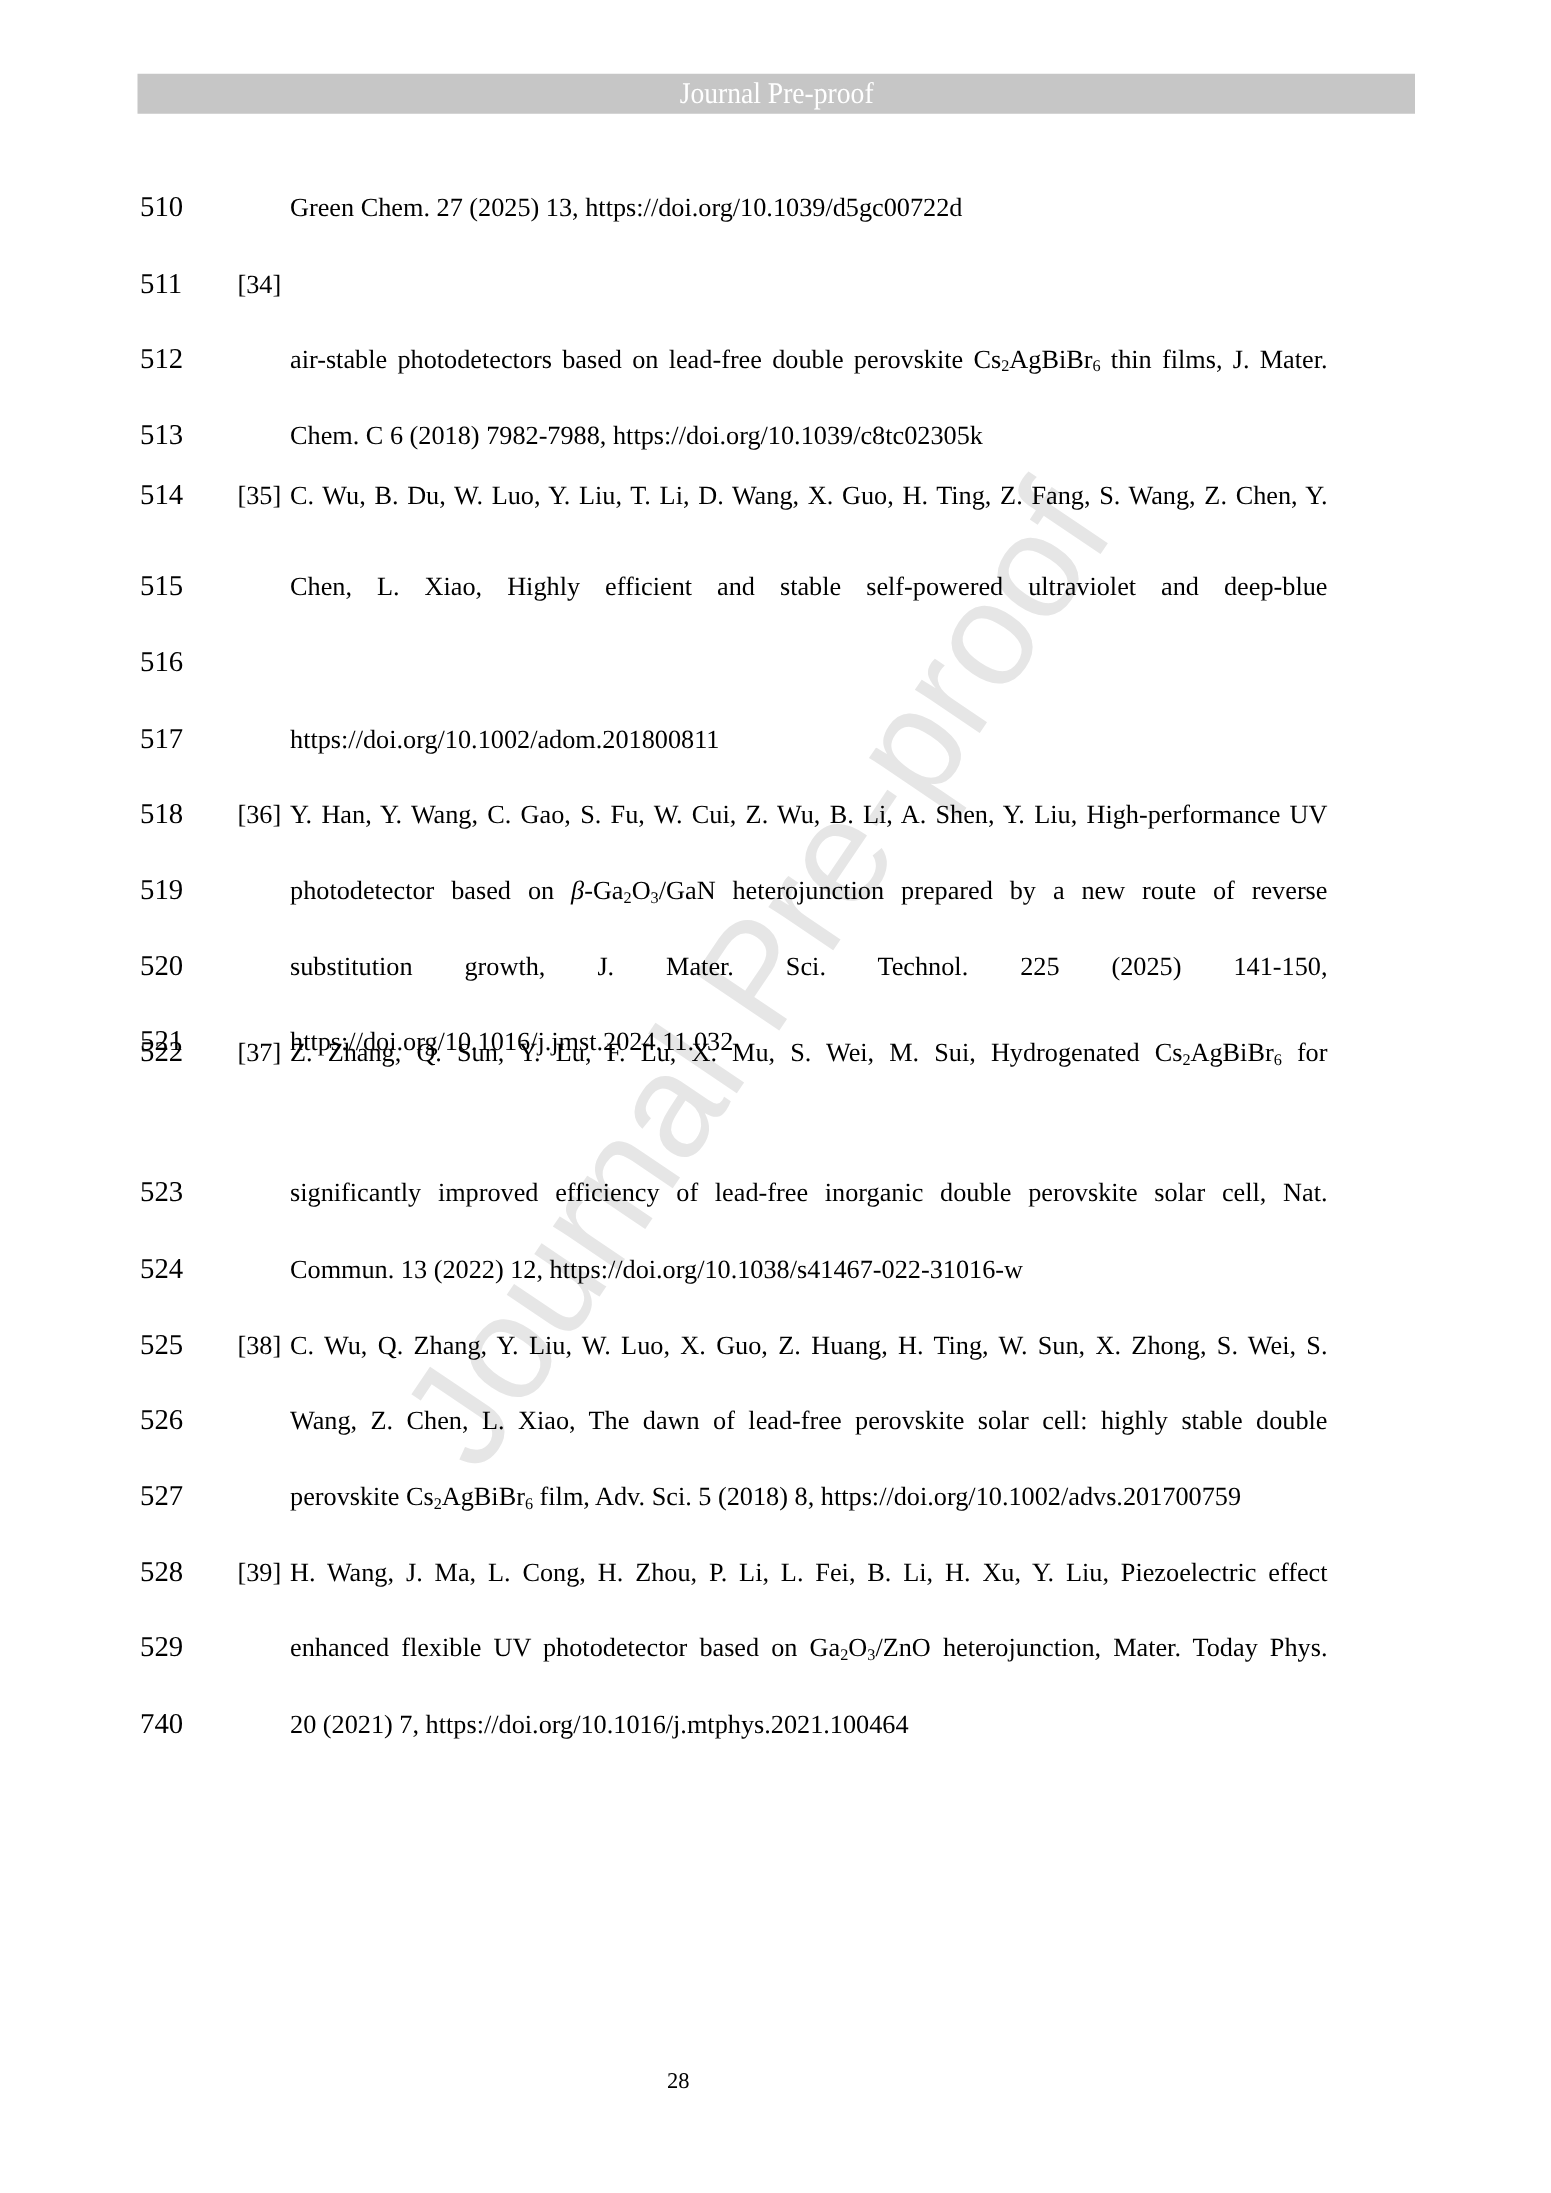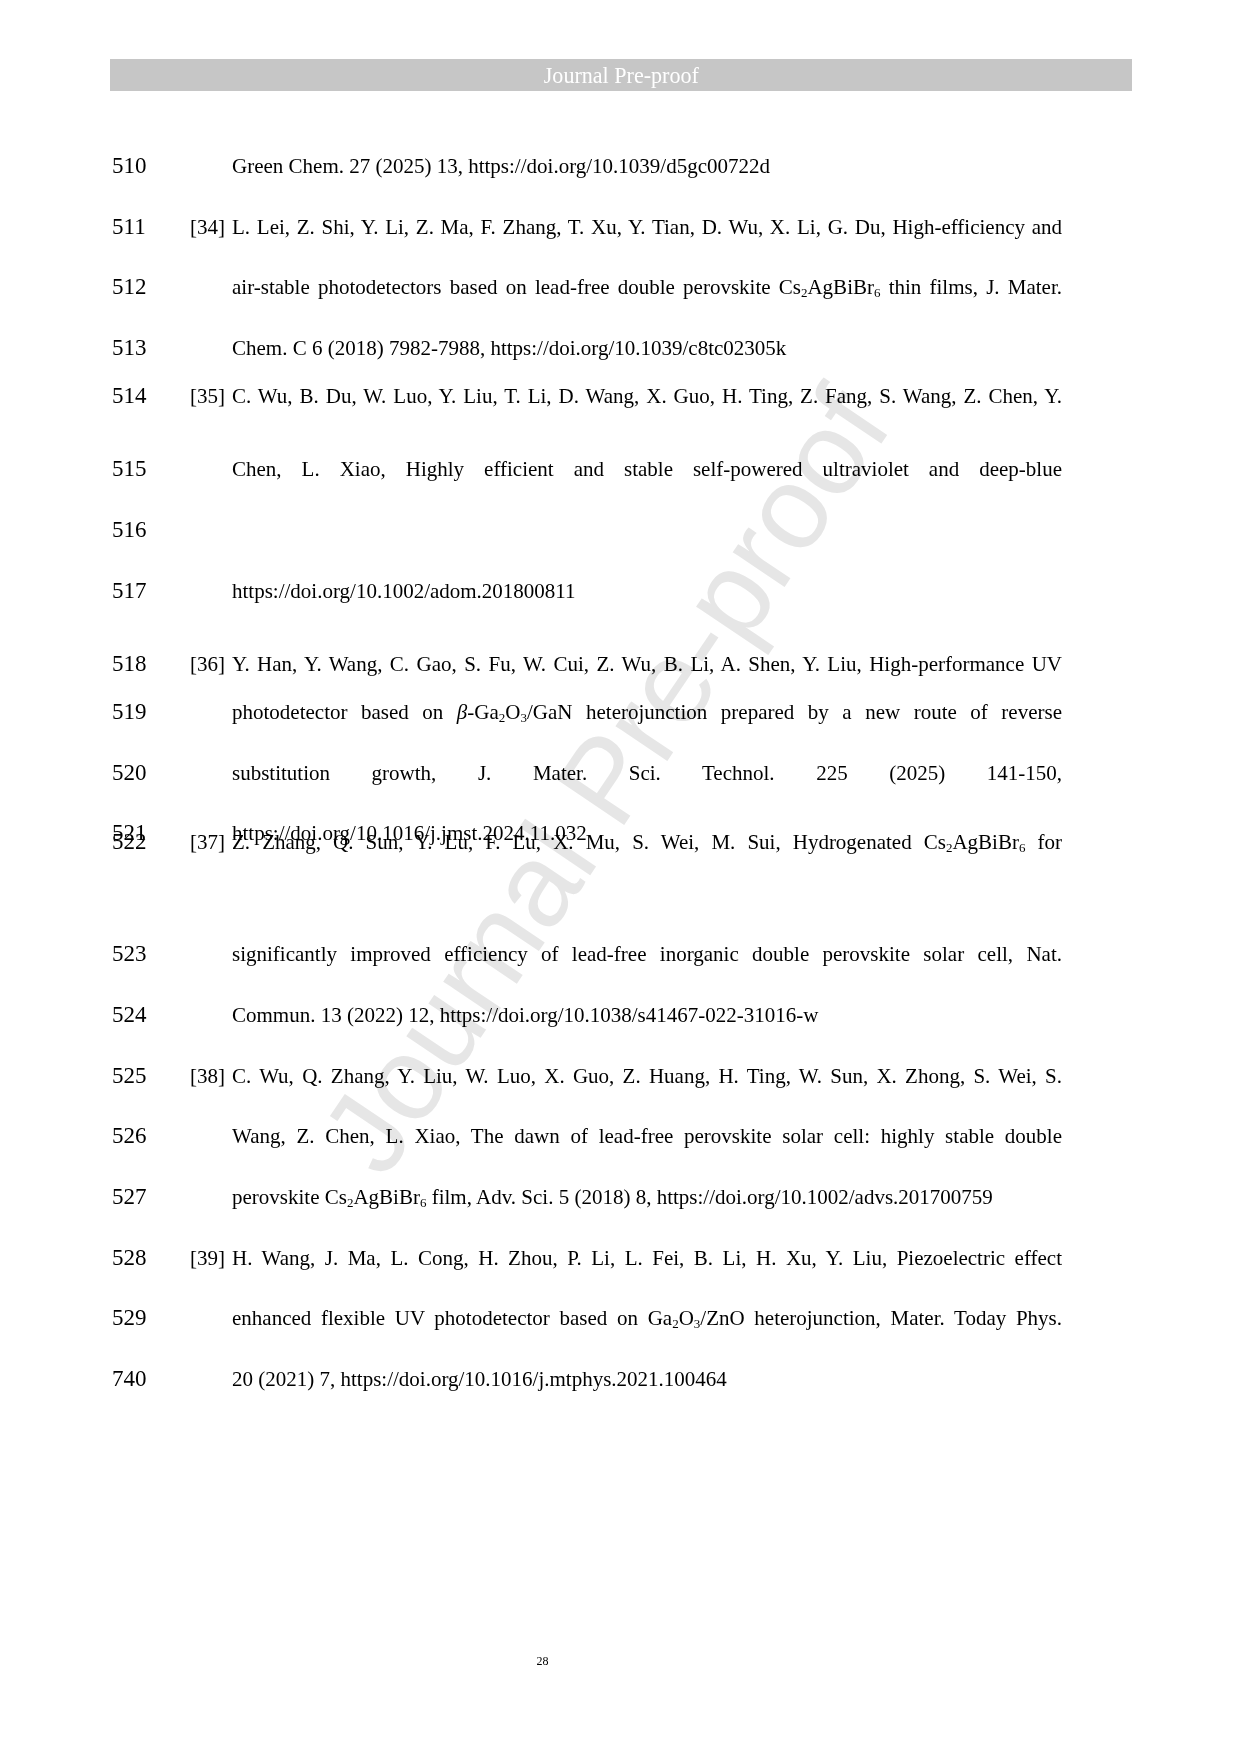--- a/index.html
+++ b/index.html
@@ -86,41 +86,40 @@
       left: 350px;
       top: 1090px;
     }
     .content { position: relative; z-index: 1; }
     .page-number {
       position: absolute;
       left: 0;
       width: 1085px;
       top: 1654px;
       text-align: center;
-      font-size: 12px;
+      font-size: 18px;
     }
   </style>
 </head>
 <body>
 
 <div class="header-bar">
   <span class="header-title">Journal Pre-proof</span>
 </div>
 
 <div class="watermark">Journal Pre-proof</div>
 
 <div class="content" id="references">
     <div class="line" style="top: 151px;">
       <span class="line-number">510</span>
       <span class="line-text">Green Chem. 27 (2025) 13, https://doi.org/10.1039/d5gc00722d</span>
     </div>
     <div class="line" style="top: 211.65px;">
       <span class="line-number">511</span>
       <span class="ref-label">[34]</span>
-      <span class="line-text justify">L. Lei, Z. Shi, Y. Li, Z. Ma, F. Zhang, T. Xu, Y. Tian, D. Wu, X. Li, G. Du, High-efficiency and</span>
     </div>
     <div class="line" style="top: 272.3px;">
       <span class="line-number">512</span>
       <span class="line-text justify">air-stable photodetectors based on lead-free double perovskite Cs<sub>2</sub>AgBiBr<sub>6</sub> thin films, J. Mater.</span>
     </div>
     <div class="line" style="top: 332.95px; padding-left: 31px;">
       <span class="line-number">513</span>
       <span class="line-text">Chem. C 6 (2018) 7982-7988, https://doi.org/10.1039/c8tc02305k</span>
     </div>
     <div class="line" style="top: 381px;">
@@ -132,21 +131,21 @@
       <span class="line-number">515</span>
       <span class="line-text justify">Chen, L. Xiao, Highly efficient and stable self-powered ultraviolet and deep-blue</span>
     </div>
     <div class="line" style="top: 514.9px;">
       <span class="line-number">516</span>
     </div>
     <div class="line" style="top: 575.55px;">
       <span class="line-number">517</span>
       <span class="line-text">https://doi.org/10.1002/adom.201800811</span>
     </div>
-    <div class="line" style="top: 636.2px; margin-top: 13px;">
+    <div class="line" style="top: 636.2px;">
       <span class="line-number">518</span>
       <span class="ref-label">[36]</span>
       <span class="line-text justify">Y. Han, Y. Wang, C. Gao, S. Fu, W. Cui, Z. Wu, B. Li, A. Shen, Y. Liu, High-performance UV</span>
     </div>
     <div class="line" style="top: 696.85px;">
       <span class="line-number">519</span>
       <span class="line-text justify">photodetector based on <i>β</i>-Ga<sub>2</sub>O<sub>3</sub>/GaN heterojunction prepared by a new route of reverse</span>
     </div>
     <div class="line" style="top: 757.5px;">
       <span class="line-number">520</span>

